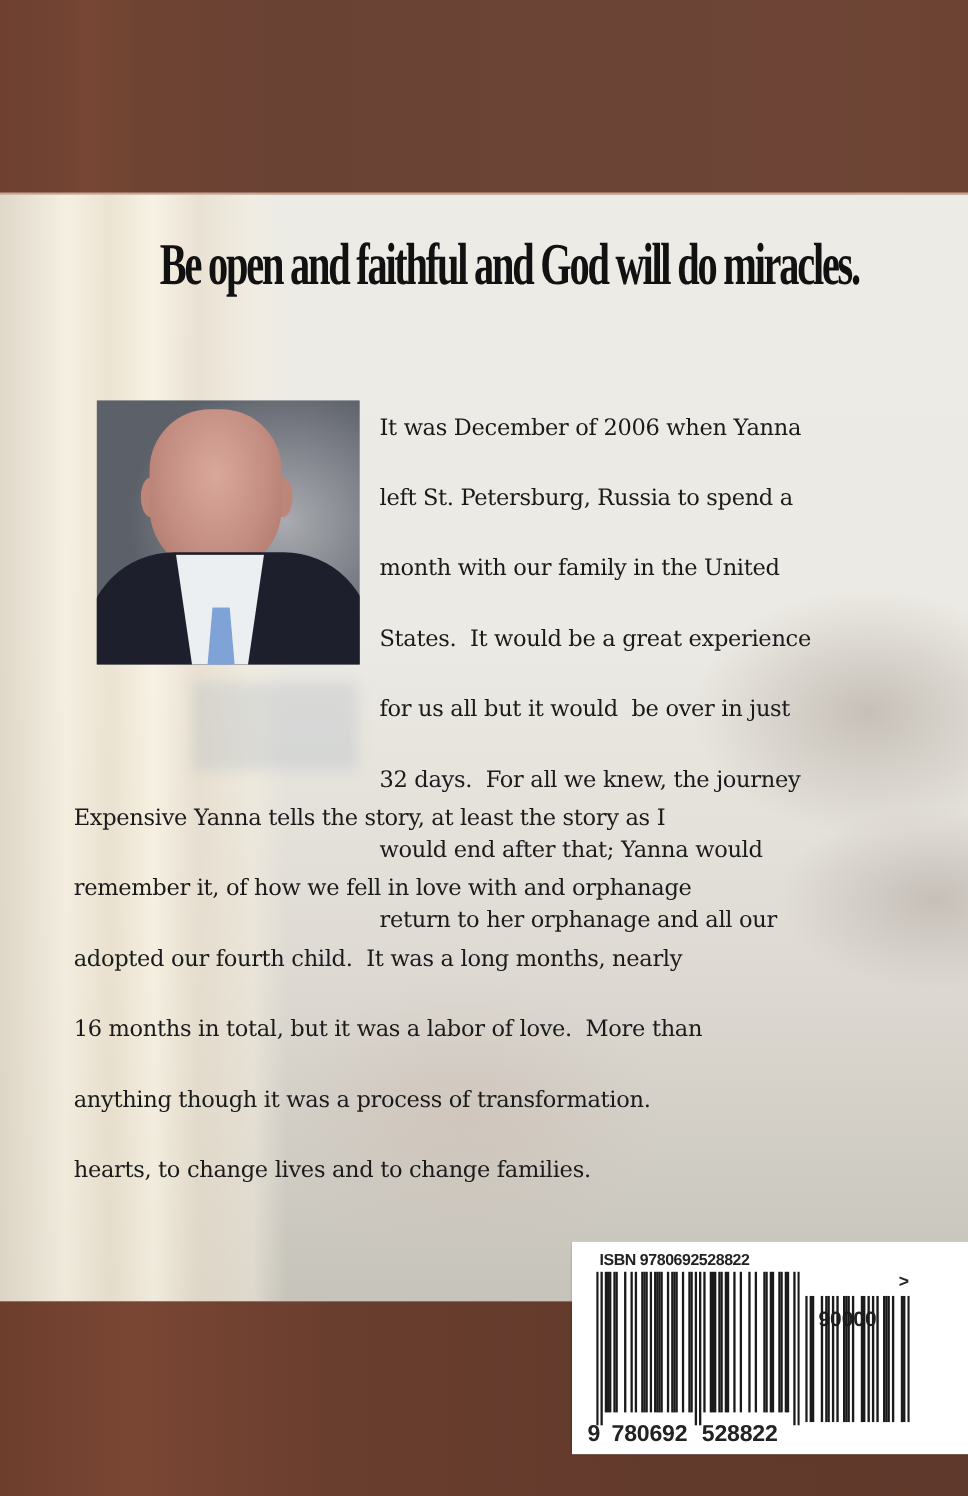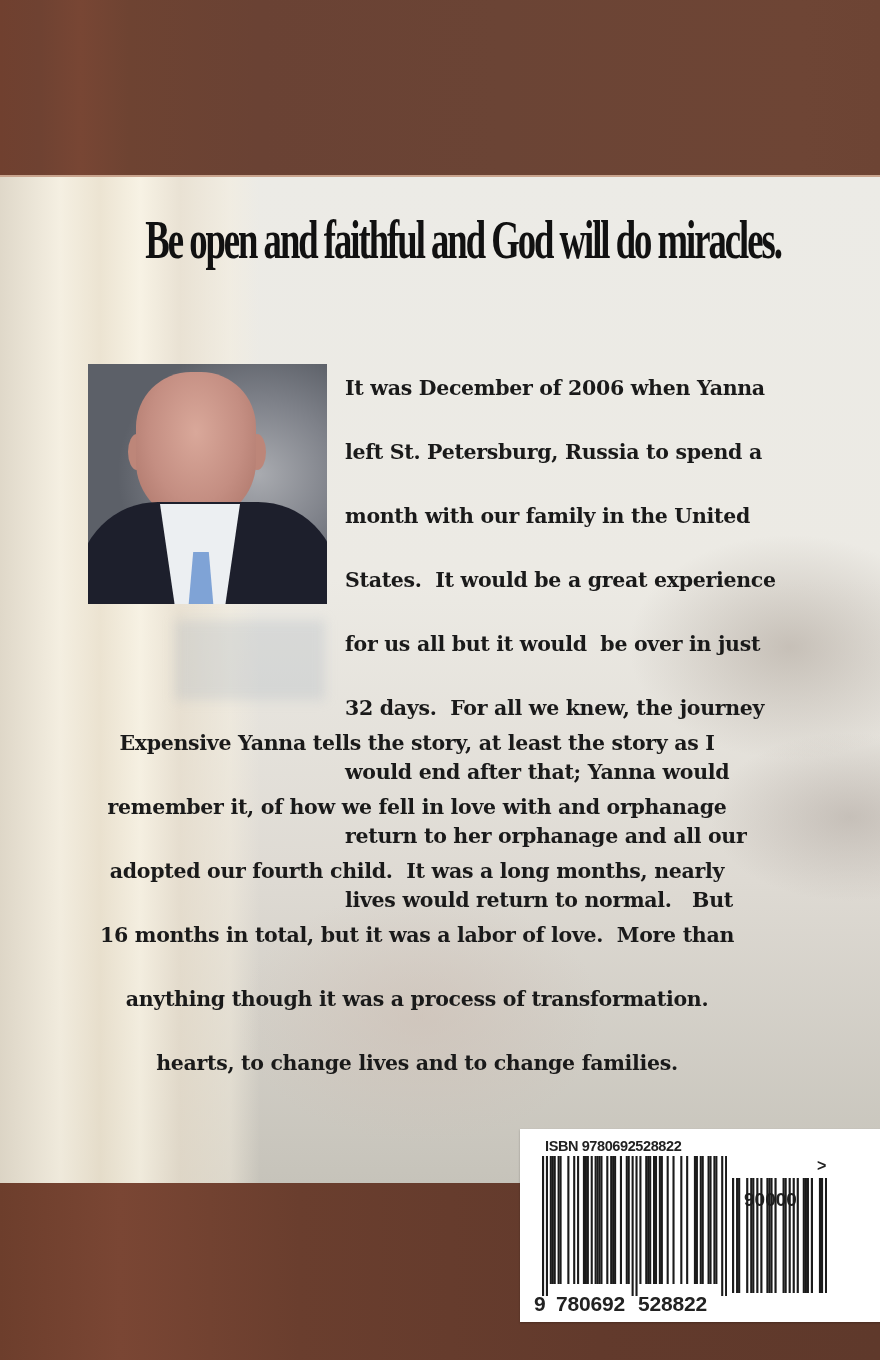--- a/index.html
+++ b/index.html
@@ -71,22 +71,22 @@
       background: #7fa3d6; clip-path: polygon(20% 0, 80% 0, 100% 100%, 0 100%);
     }
     .para {
       position: absolute;
       font-family: "DejaVu Serif", "Liberation Serif", serif;
       font-size: 20.5px; line-height: 32px; color: #1a1a1a;
       letter-spacing: -0.3px;
       white-space: pre-line;
     }
     .para.p1 { left: 345px; top: 340px; width: 470px; }
-    .para.p2 { left: 67px; top: 695px; width: 700px; text-align: center; }
-    .para .line { display: block; white-space: pre; font-weight: bold; }
+    .para.p2 { left: 67px; top: 695px; width: 700px; }
+    .para .line { display: block; white-space: pre; }
     .barcode-panel {
       position: absolute; left: 520px; top: 1129px; width: 375px; height: 193px;
       background: #fff; box-shadow: 0 1px 2px rgba(0,0,0,0.25); font-weight: bold;
     }
     .isbn-label {
       position: absolute; left: 25px; top: 9px;
       font-family: "Liberation Sans", "DejaVu Sans", sans-serif; font-size: 14.5px; color: #222;
       letter-spacing: -0.4px; white-space: nowrap;
     }
     .price-label {
@@ -134,21 +134,20 @@
 
   <div class="para p1">
     <span class="line">It was December of 2006 when Yanna</span>
     <span class="line">left St. Petersburg, Russia to spend a</span>
     <span class="line">month with our family in the United</span>
     <span class="line">States.  It would be a great experience</span>
     <span class="line">for us all but it would  be over in just</span>
     <span class="line">32 days.  For all we knew, the journey</span>
     <span class="line">would end after that; Yanna would</span>
     <span class="line">return to her orphanage and all our</span>
-    <span class="line">lives would return to normal.   But</span>
   </div>
 
   <div class="para p2">
     <span class="line">Expensive Yanna tells the story, at least the story as I</span>
     <span class="line">remember it, of how we fell in love with and orphanage</span>
     <span class="line">adopted our fourth child.  It was a long months, nearly</span>
     <span class="line">16 months in total, but it was a labor of love.  More than</span>
     <span class="line">anything though it was a process of transformation.</span>
     <span class="line">hearts, to change lives and to change families.</span>
   </div>

